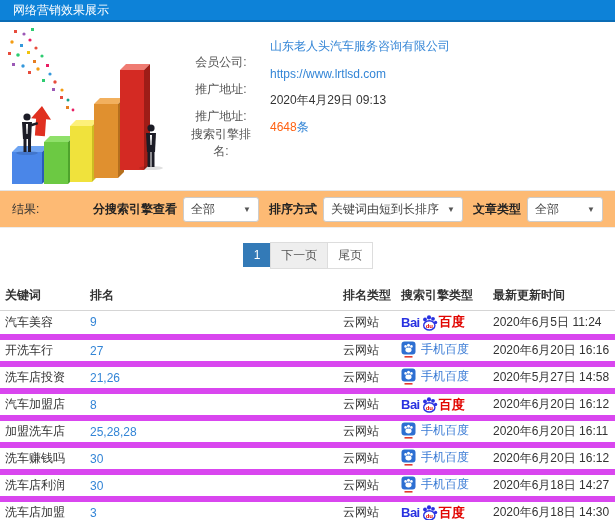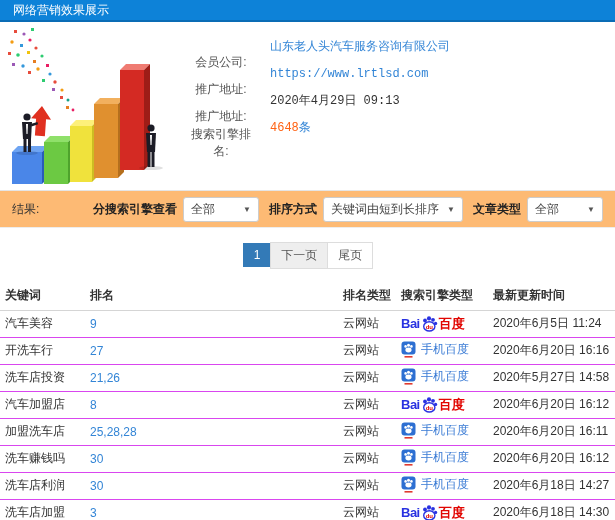--- a/index.html
+++ b/index.html
@@ -10,21 +10,21 @@
   
   .header { height:22px; line-height:20px; background:#0d82d8; border-bottom:2px solid #0a6cb5;
             color:#fff; padding-left:13px; font-size:12px; }
 
   
   .top-section { display:flex; height:168px; }
   .illustration { width:185px; height:168px; position:relative; flex:0 0 185px; }
   .info-list { flex:1; padding-top:11px; }
   .info-row { display:flex; align-items:center; height:27px; }
   .info-label { width:72px; text-align:center; color:#555; flex:0 0 72px;margin-top:31px; }
-  .info-value { margin-left:13px;font-family:Liberation Mono, monospace; }
+  .info-value { margin-left:13px; }
   .info-value.link { color:#3385d6; cursor:pointer; }
   .hl-num { color:#ff6213; }
   .hl-suffix { color:#3385d6; }
 
   
   .filter-bar { height:38px; background:#fdba74; border-top:1px solid #e5e5e5; border-bottom:1px solid #ededed;
                 display:flex; align-items:center; padding:0 12px; }
   .flex-spacer { flex:1; }
   .f-label { font-weight:bold; color:#222; margin:0 6px 0 10px; }
   .select { display:inline-flex; align-items:center; justify-content:space-between; height:25px;
@@ -37,21 +37,21 @@
   
   .pagination { text-align:center; padding:14px 0 12px 2px; }
   .page-btn { display:inline-block; padding:4px 10px; border:1px solid #ddd; background:#fff; color:#555;
               margin-left:-1px; cursor:pointer; }
   .page-btn.active { background:#337ab7; border-color:#337ab7; color:#fff; }
   .page-btn.next { background:#eee; }
 
   
   .results-table { width:100%; border-collapse:collapse; font-size:12px; table-layout:fixed; }
   .results-table th { text-align:left; font-weight:bold; color:#333; height:29px; border-bottom:1px solid #d5d5d5; }
-  .results-table td { height:27px; border-bottom:1px solid #d946ef; color:#333; }
+  .results-table td { height:27px; border-bottom:6px solid #d946ef; color:#333; }
   .col-kw { width:90px; padding-left:5px; }
   .col-rank { width:253px; }
   .col-type { width:58px; }
   .col-engine { width:92px; }
   .col-time { width:122px; }
   td.rank-cell { color:#3385d6; cursor:pointer; }
   .bd-pc { display:inline-flex; align-items:center; font-weight:bold; font-size:13px; }
   .bd-pc .bai { color:#2932e1; letter-spacing:-0.5px; }
   .bd-pc .cn { color:#e10602; }
   .bd-pc svg { margin:0 1px; }

